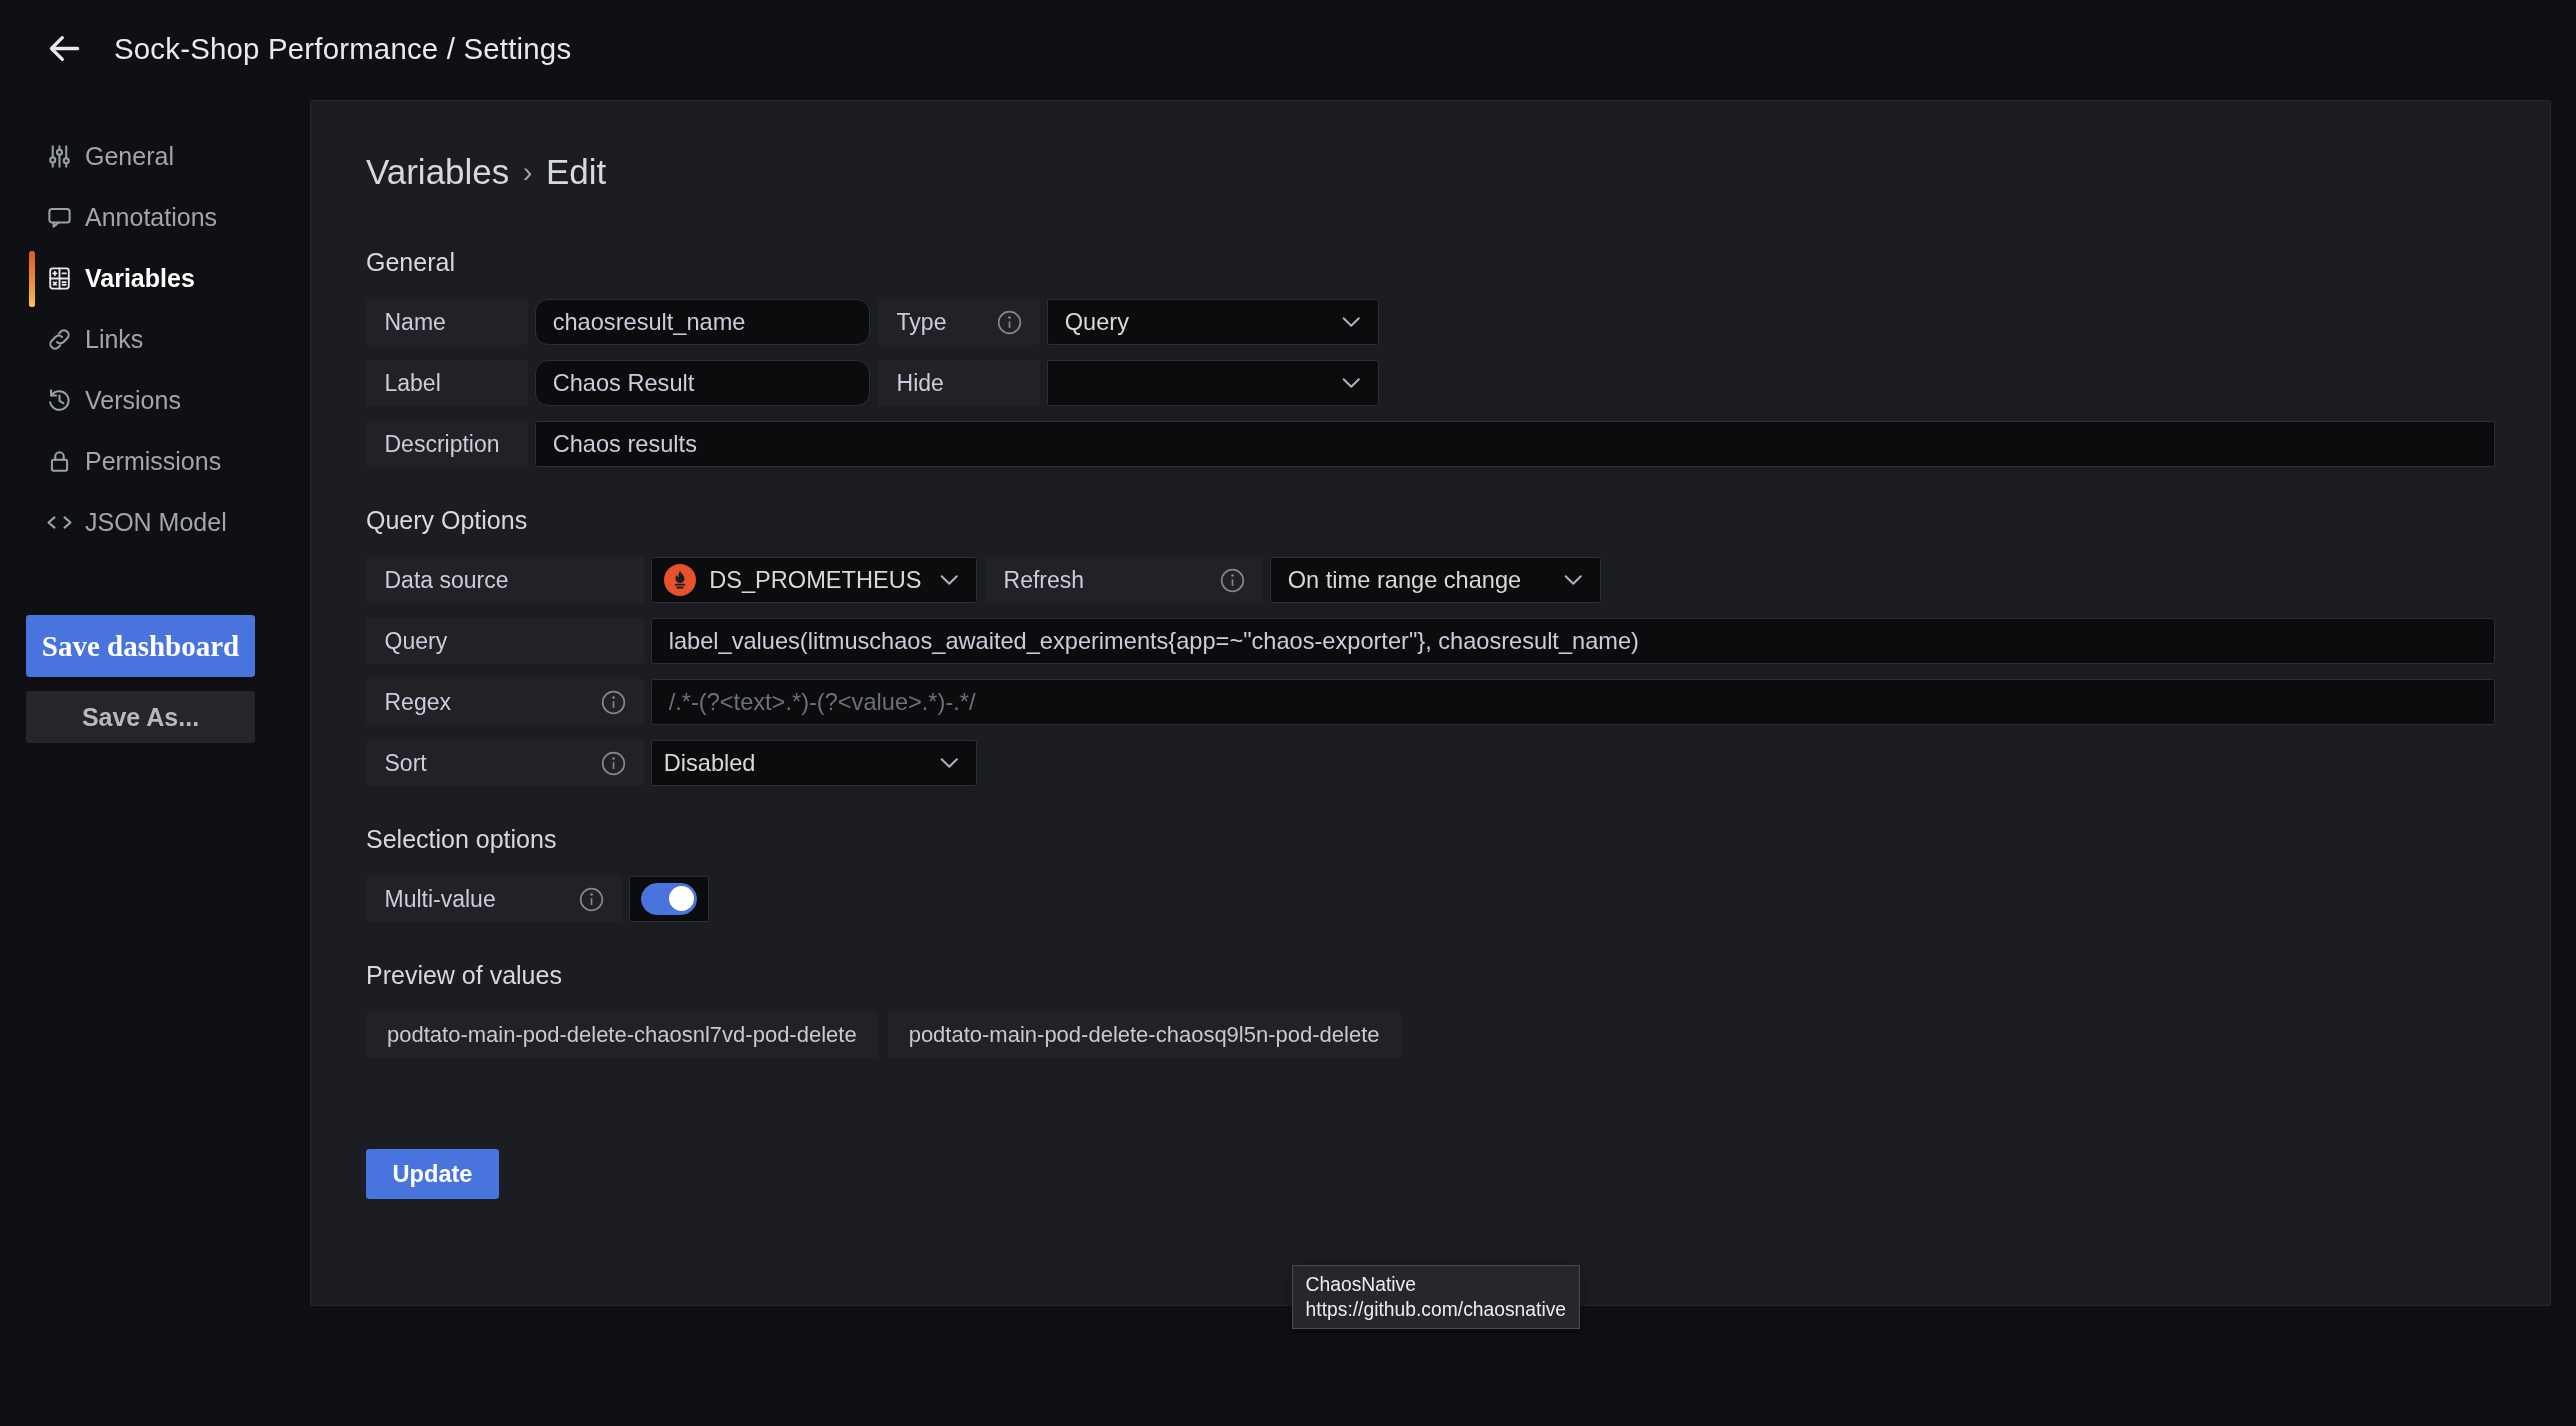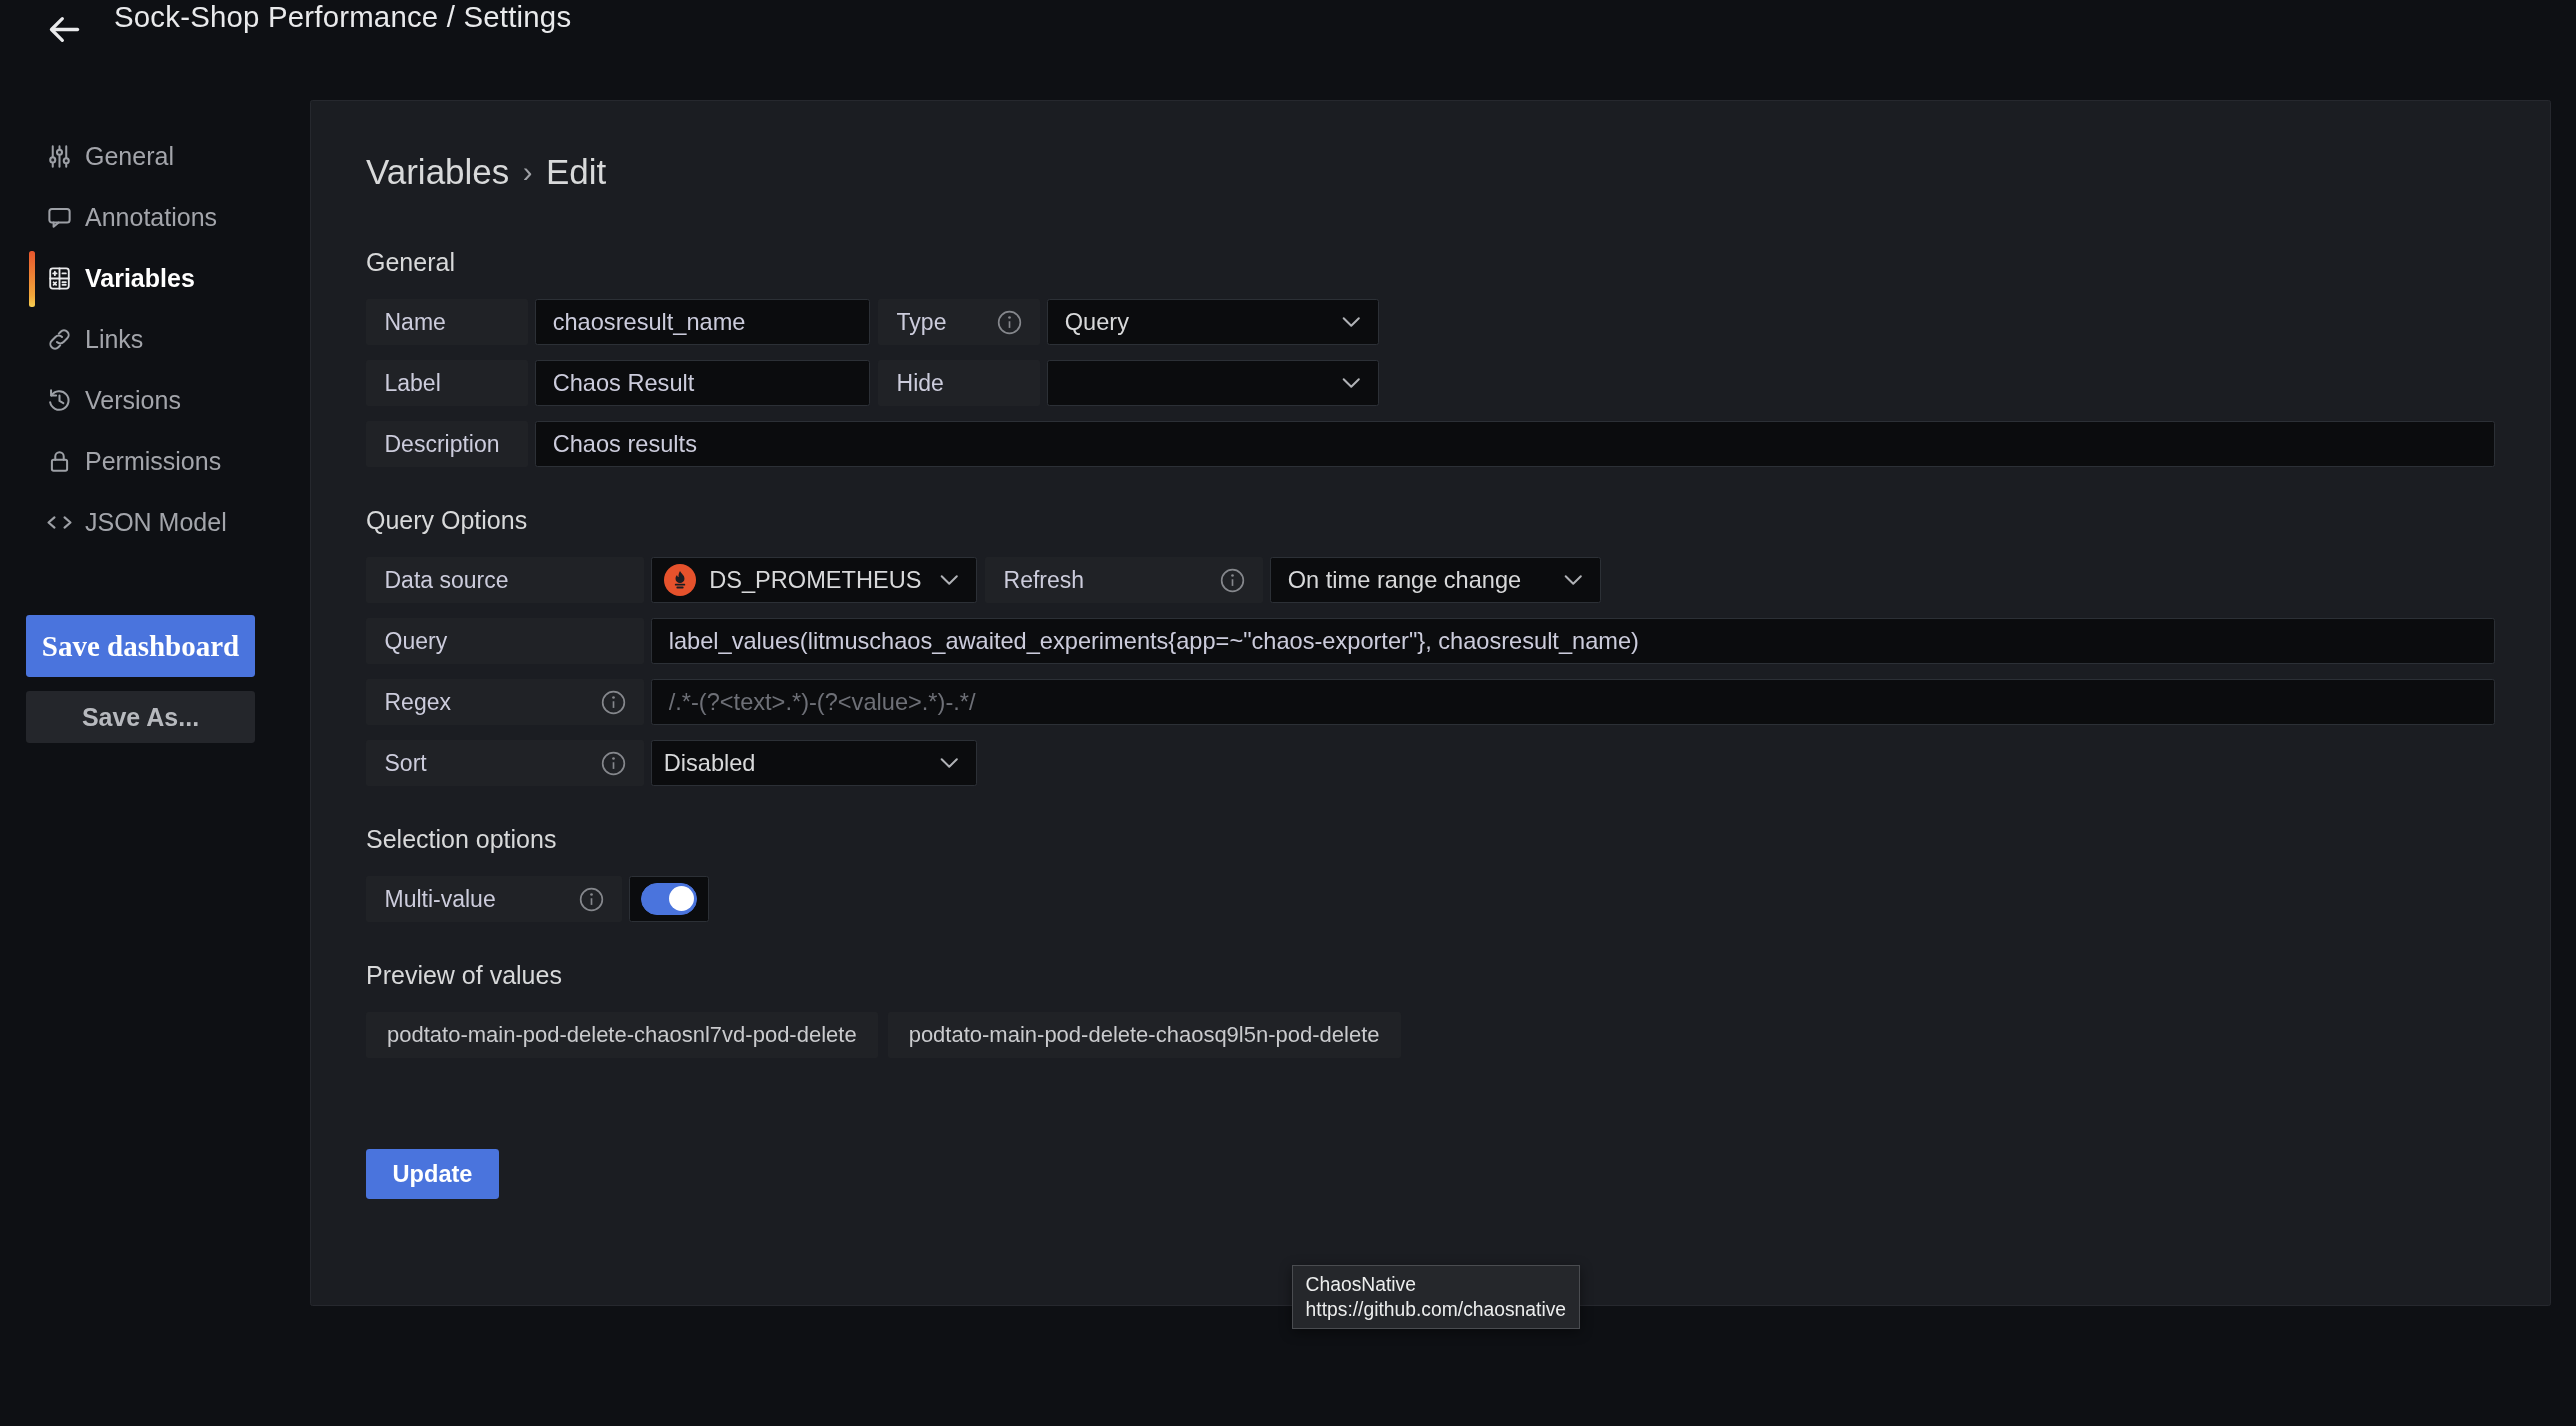--- a/index.html
+++ b/index.html
@@ -7,21 +7,21 @@
   body {
     background:#0e1014;
     font-family:"Liberation Sans", sans-serif;
     color:#ccccdc;
     overflow:hidden;
     position:relative;
   }
   
   .topbar {
     height:97px;
-    display:flex; align-items:flex-start;
+    display:flex; align-items:center;
     padding-left:35px;
   }
   .back-btn {
     background:none; border:none; cursor:pointer;
     width:59px; height:59px;
     display:flex; align-items:center; justify-content:center;
     margin-right:20px;
   }
   .topbar-title {
     font-size:29.4px; font-weight:500; color:#e9eaec; letter-spacing:0.2px;
@@ -82,21 +82,21 @@
   .w-md { width:278px; }
   .w-mv { width:256px; }
   .mr8  { margin-right:6.7px; }
   .mr10 { margin-right:8.4px; }
   .input {
     background:#0b0c0e; border:0.8px solid #2c3036; border-radius:2.5px;
     color:#ccccdc; font-size:23.6px; font-family:"Liberation Sans", sans-serif;
     padding:0 17px; height:46px;
   }
   .input::placeholder { color:#6e7077; opacity:1; }
-  .w-input { width:335px; }
+  .w-input { width:335px;border-radius:13px; }
   .grow { flex:1 1 auto; }
   .select {
     position:relative;
     background:#0b0c0e; border:0.8px solid #2c3036; border-radius:2.5px;
     display:flex; align-items:center;
     padding:0 50px 0 17px;
     font-size:23.6px; color:#d8d9da;
     cursor:pointer; flex:0 0 auto;
   }
   .select .chev { position:absolute; right:17px; top:50%; transform:translateY(-50%); }

